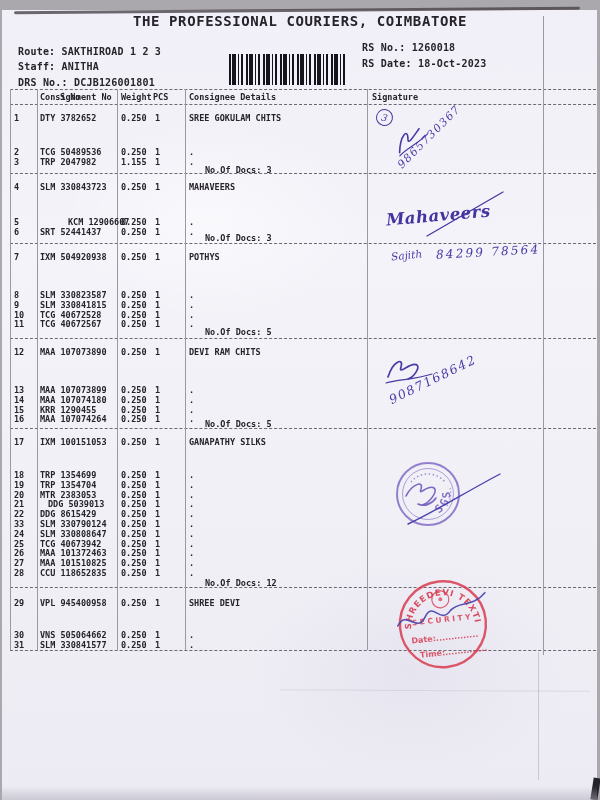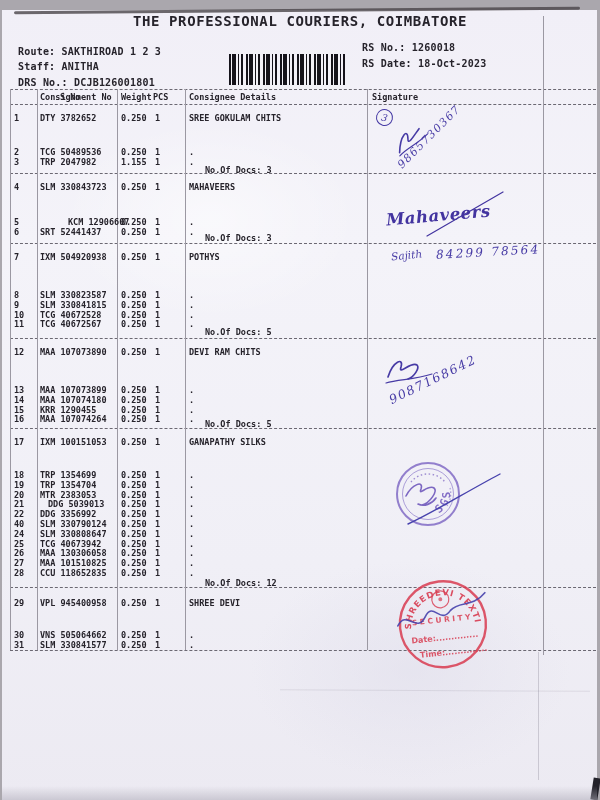--- a/index.html
+++ b/index.html
@@ -233,27 +233,27 @@
       </div>
       <div class="trow" style="top: 499.4px;">
         <span style="left: 14px;">21</span>
         <span style="left: 40px; margin-left: 8px;">DDG 5039013</span>
         <span style="left: 121px;">0.250</span>
         <span style="left: 155px;">1</span>
         <span style="left: 189px;">.</span>
       </div>
       <div class="trow" style="top: 509.2px;">
         <span style="left: 14px;">22</span>
-        <span style="left: 40px;">DDG 3356992</span>
+        <span style="left: 40px;">DDG 8615429</span>
         <span style="left: 121px;">0.250</span>
         <span style="left: 155px;">1</span>
         <span style="left: 189px;">.</span>
       </div>
       <div class="trow" style="top: 519px;">
-        <span style="left: 14px;">40</span>
+        <span style="left: 14px;">33</span>
         <span style="left: 40px;">SLM 330790124</span>
         <span style="left: 121px;">0.250</span>
         <span style="left: 155px;">1</span>
         <span style="left: 189px;">.</span>
       </div>
       <div class="trow" style="top: 528.8px;">
         <span style="left: 14px;">24</span>
         <span style="left: 40px;">SLM 330808647</span>
         <span style="left: 121px;">0.250</span>
         <span style="left: 155px;">1</span>
@@ -261,21 +261,21 @@
       </div>
       <div class="trow" style="top: 538.6px;">
         <span style="left: 14px;">25</span>
         <span style="left: 40px;">TCG 40673942</span>
         <span style="left: 121px;">0.250</span>
         <span style="left: 155px;">1</span>
         <span style="left: 189px;">.</span>
       </div>
       <div class="trow" style="top: 548.4px;">
         <span style="left: 14px;">26</span>
-        <span style="left: 40px;">MAA 130306058</span>
+        <span style="left: 40px;">MAA 101372463</span>
         <span style="left: 121px;">0.250</span>
         <span style="left: 155px;">1</span>
         <span style="left: 189px;">.</span>
       </div>
       <div class="trow" style="top: 558.2px;">
         <span style="left: 14px;">27</span>
         <span style="left: 40px;">MAA 101510825</span>
         <span style="left: 121px;">0.250</span>
         <span style="left: 155px;">1</span>
         <span style="left: 189px;">.</span>

